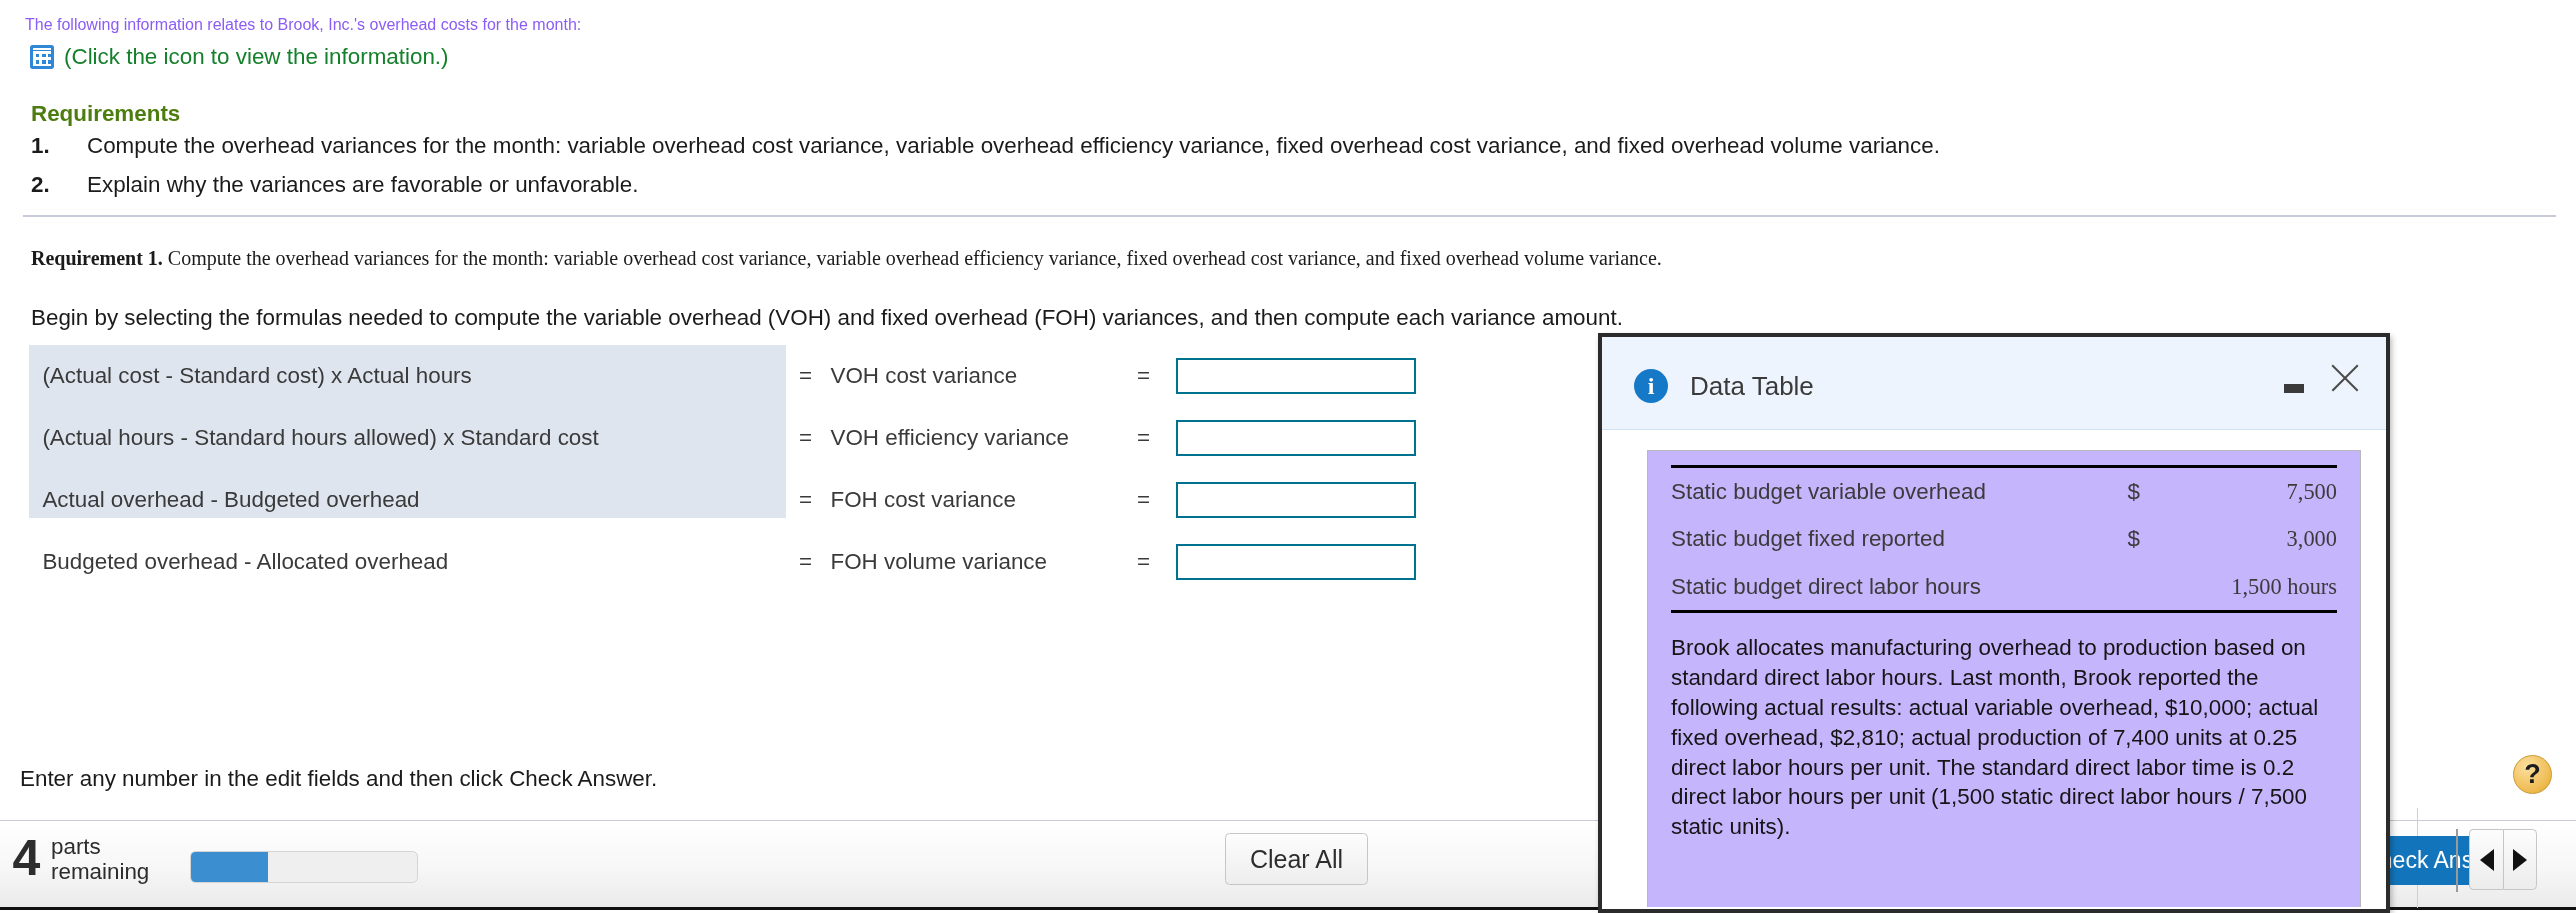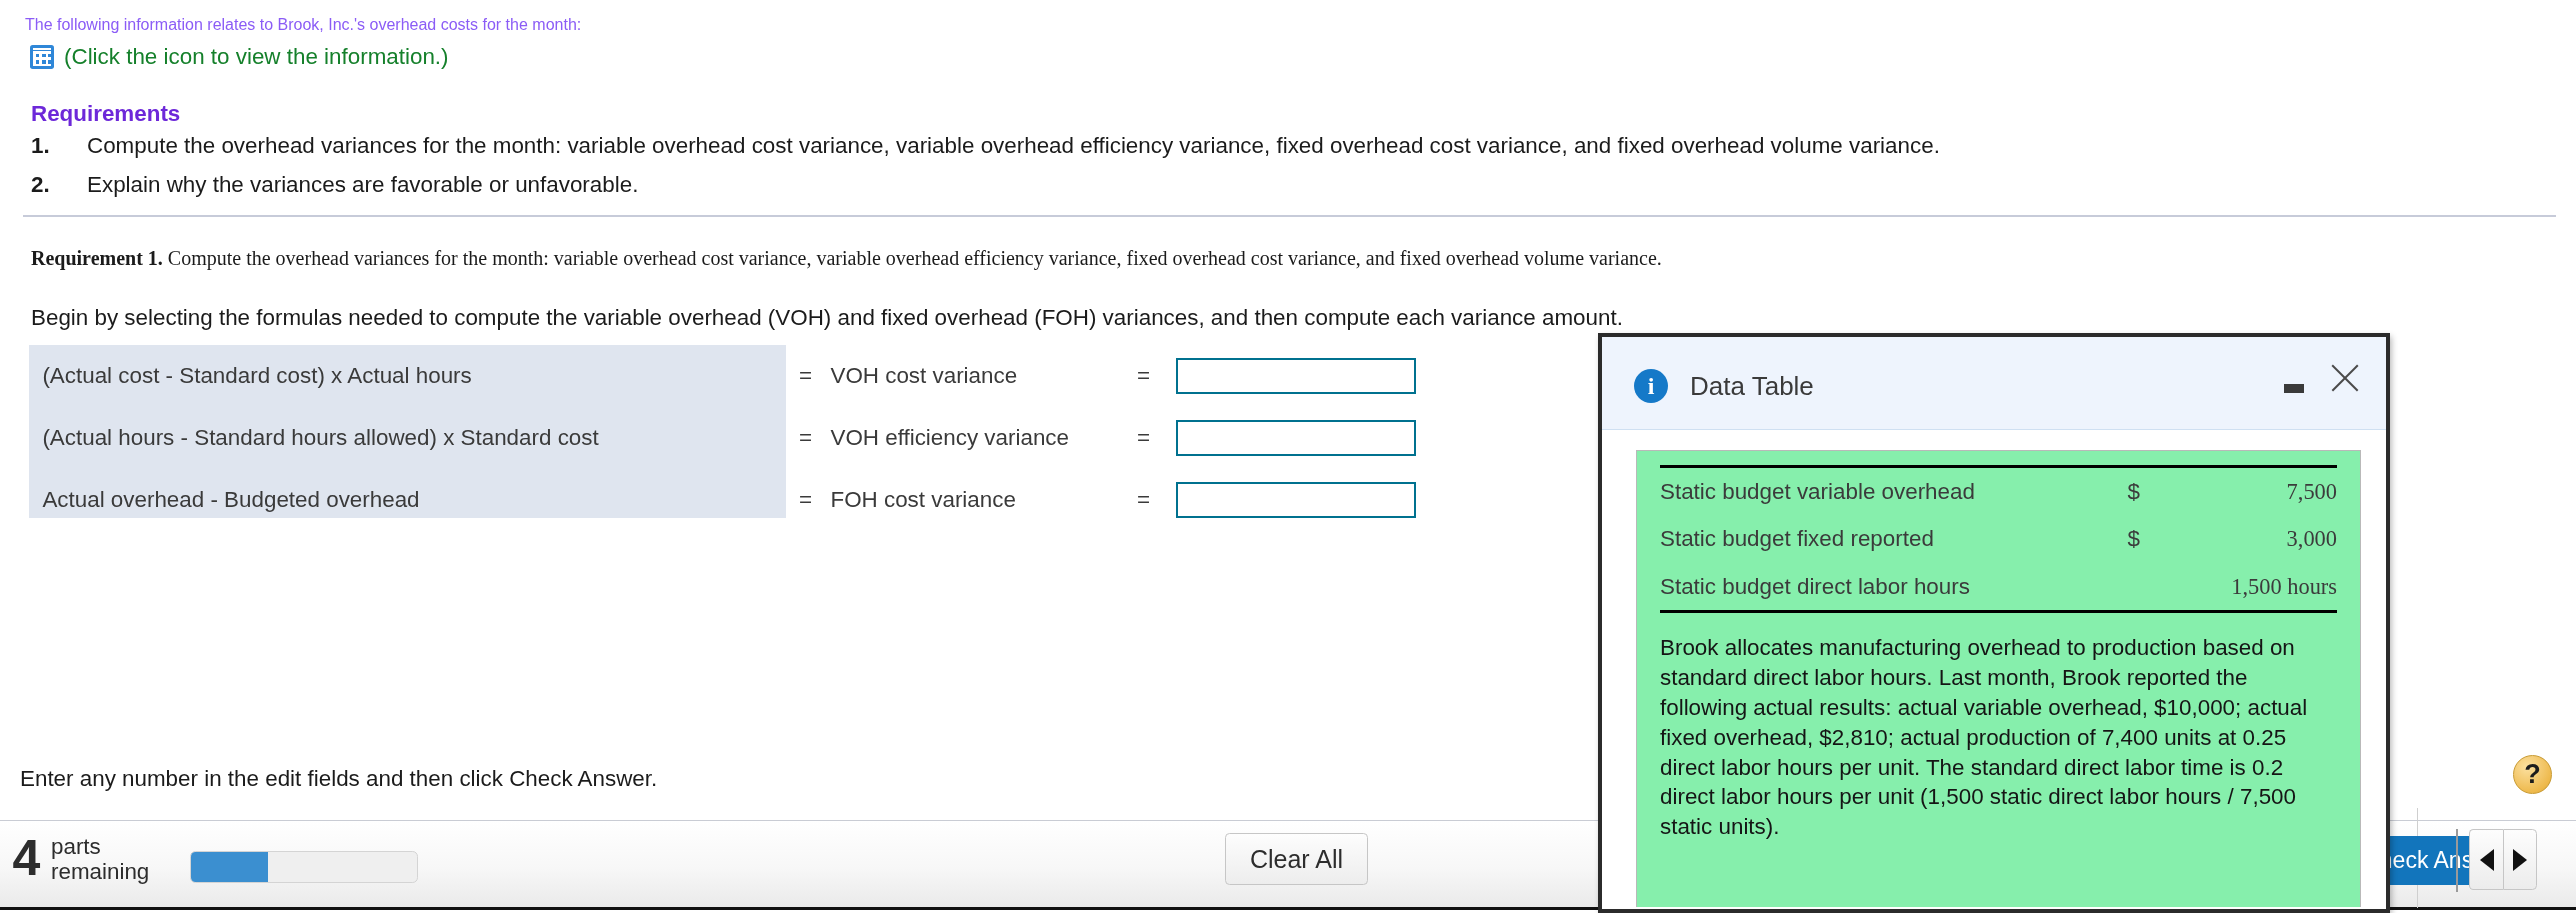--- a/index.html
+++ b/index.html
@@ -62,21 +62,21 @@
     line-height: 1;
     cursor: pointer;
   }
 
   
   .req-head {
     position: absolute;
     left: 31px; top: 101px;
     font-size: 22.4px;
     font-weight: bold;
-    color: #6d28d9;
+    color: #4d7c0f;
   }
   .req-list { position: absolute; left: 31px; top: 133px; }
   .req-item {
     display: flex;
     font-size: 22.4px;
     color: #1b1b1b;
     margin-bottom: 12.5px;
     white-space: nowrap;
   }
   .req-num { font-weight: bold; width: 56px; flex: 0 0 56px; }
@@ -357,21 +357,22 @@
 
   .dlg-body {
     padding: 20px 25px 0 34px;
     height: calc(100% - 95px);
   }
   .dlg-panel {
     border: 0.9px solid #b9b9b9;
     border-bottom: none;
     padding: 14.3px 23px 0 23px;
     height: 100%;
-    background: #86efac;
+    background: #c4b5fd;
+    margin-left: 11px;
   }
   .dt-table {
     width: 100%;
     border-collapse: collapse;
     border-top: 3.6px solid #000;
     border-bottom: 3.6px solid #000;
   }
   .dt-table td {
     font-size: 22.4px;
     color: #3b3b3b;
@@ -443,20 +444,29 @@
         </tr>
         <tr>
           <td class="c-formula">Actual overhead - Budgeted overhead</td>
           <td class="c-eq1">=</td>
           <td class="c-label">FOH cost variance</td>
           <td class="c-eq2">=</td>
           <td class="c-input">
             <input class="ansbox" type="text" value="" style="">
           </td>
         </tr>
+        <tr>
+          <td class="c-formula">Budgeted overhead - Allocated overhead</td>
+          <td class="c-eq1">=</td>
+          <td class="c-label">FOH volume variance</td>
+          <td class="c-eq2">=</td>
+          <td class="c-input">
+            <input class="ansbox" type="text" value="" style="">
+          </td>
+        </tr>
       </tbody>
     </table>
   </div>
 
   <div class="bottom-note">Enter any number in the edit fields and then click Check Answer.</div>
   <div class="rule rule-2"></div>
 
   <div class="help-btn">?</div>
 
   <div class="footer">

